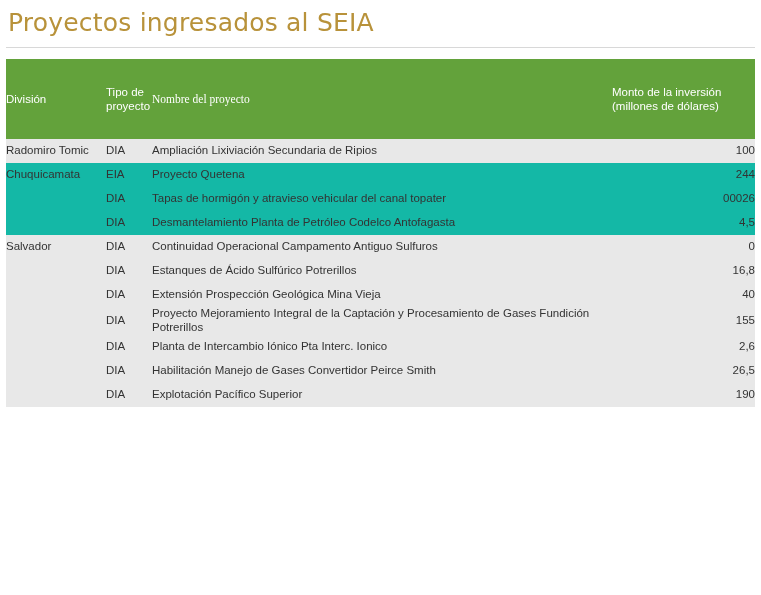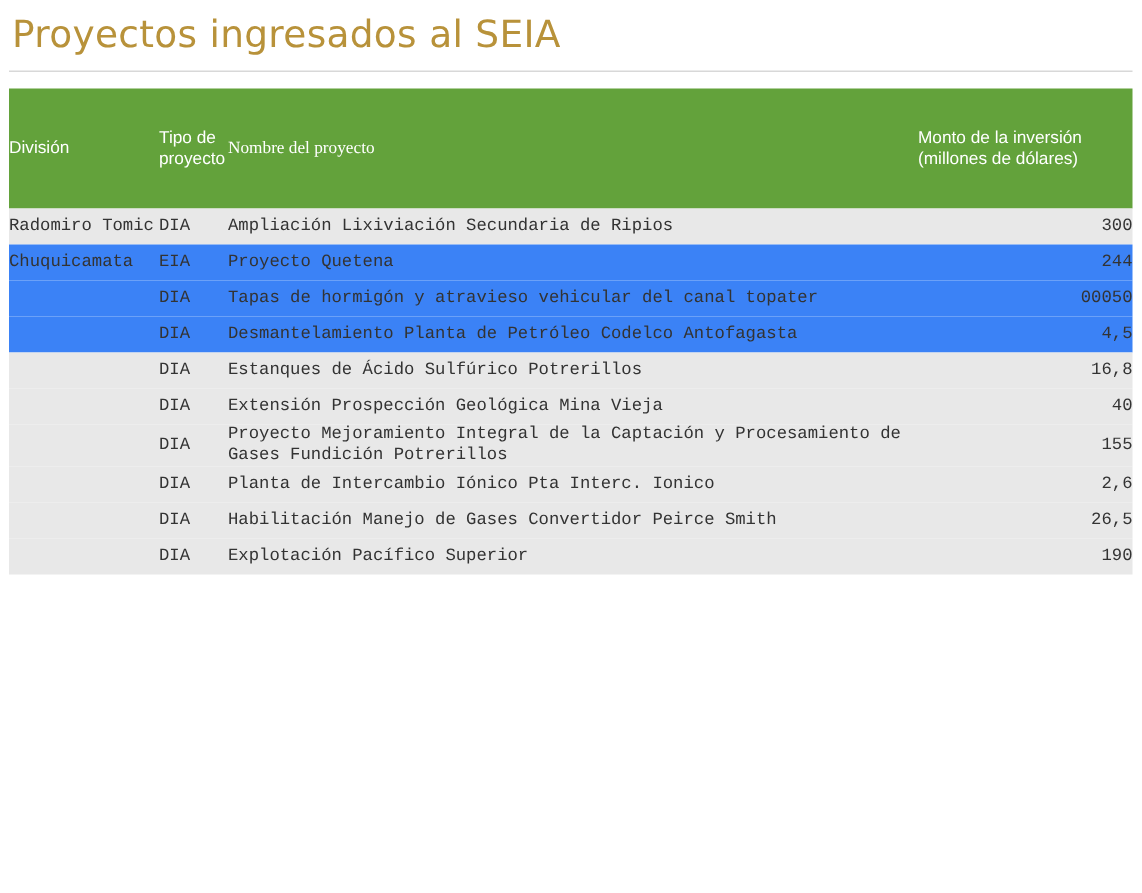--- a/index.html
+++ b/index.html
@@ -54,28 +54,27 @@
   th.col-tipo { width: 46px; margin-top: 32px; }
   th.col-nombre { width: 460px; padding-left: 100px; font-family: Liberation Serif, serif; }
   th.col-monto { width: 143px; text-align: right; padding-right: 12px; }
   table.seia td {
     font-size: 11.5px;
     color: #333333;
     padding: 0;
     height: 24px;
     vertical-align: middle;
     line-height: 1.2;
-    font-family: Liberation Mono, monospace;
   }
   td.c-division { padding-left: 16px; white-space: nowrap; }
   td.c-tipo { padding-left: 0; }
   td.c-nombre { padding-left: 0; }
   td.c-monto { text-align: right; padding-right: 12px; white-space: nowrap; }
   tr.band-a td { background: #e8e8e8; }
-  tr.band-b td { background: #3b82f6; }
+  tr.band-b td { background: #14b8a6; }
 </style>
 </head>
 <body>
 
 <div class="page">
 
   <h1 class="page-title">Proyectos ingresados al SEIA</h1>
   <div class="title-rule"></div>
 
   <table class="seia">
@@ -91,39 +90,45 @@
           <span>Monto de la inversión</span><br>
           <span>(millones de dólares)</span>
         </th>
       </tr>
     </thead>
     <tbody>
       <tr class="band-a">
         <td class="c-division">Radomiro Tomic</td>
         <td class="c-tipo">DIA</td>
         <td class="c-nombre">Ampliación Lixiviación Secundaria de Ripios</td>
-        <td class="c-monto">300</td>
+        <td class="c-monto">100</td>
       </tr>
       <tr class="band-b">
         <td class="c-division">Chuquicamata</td>
         <td class="c-tipo">EIA</td>
         <td class="c-nombre">Proyecto Quetena</td>
         <td class="c-monto">244</td>
       </tr>
       <tr class="band-b">
         <td class="c-division"></td>
         <td class="c-tipo">DIA</td>
         <td class="c-nombre">Tapas de hormigón y atravieso vehicular del canal topater</td>
-        <td class="c-monto">00050</td>
+        <td class="c-monto">00026</td>
       </tr>
       <tr class="band-b">
         <td class="c-division"></td>
         <td class="c-tipo">DIA</td>
         <td class="c-nombre">Desmantelamiento Planta de Petróleo Codelco Antofagasta</td>
         <td class="c-monto">4,5</td>
+      </tr>
+      <tr class="band-a">
+        <td class="c-division">Salvador</td>
+        <td class="c-tipo">DIA</td>
+        <td class="c-nombre">Continuidad Operacional Campamento Antiguo Sulfuros</td>
+        <td class="c-monto">0</td>
       </tr>
       <tr class="band-a">
         <td class="c-division"></td>
         <td class="c-tipo">DIA</td>
         <td class="c-nombre">Estanques de Ácido Sulfúrico Potrerillos</td>
         <td class="c-monto">16,8</td>
       </tr>
       <tr class="band-a">
         <td class="c-division"></td>
         <td class="c-tipo">DIA</td>

